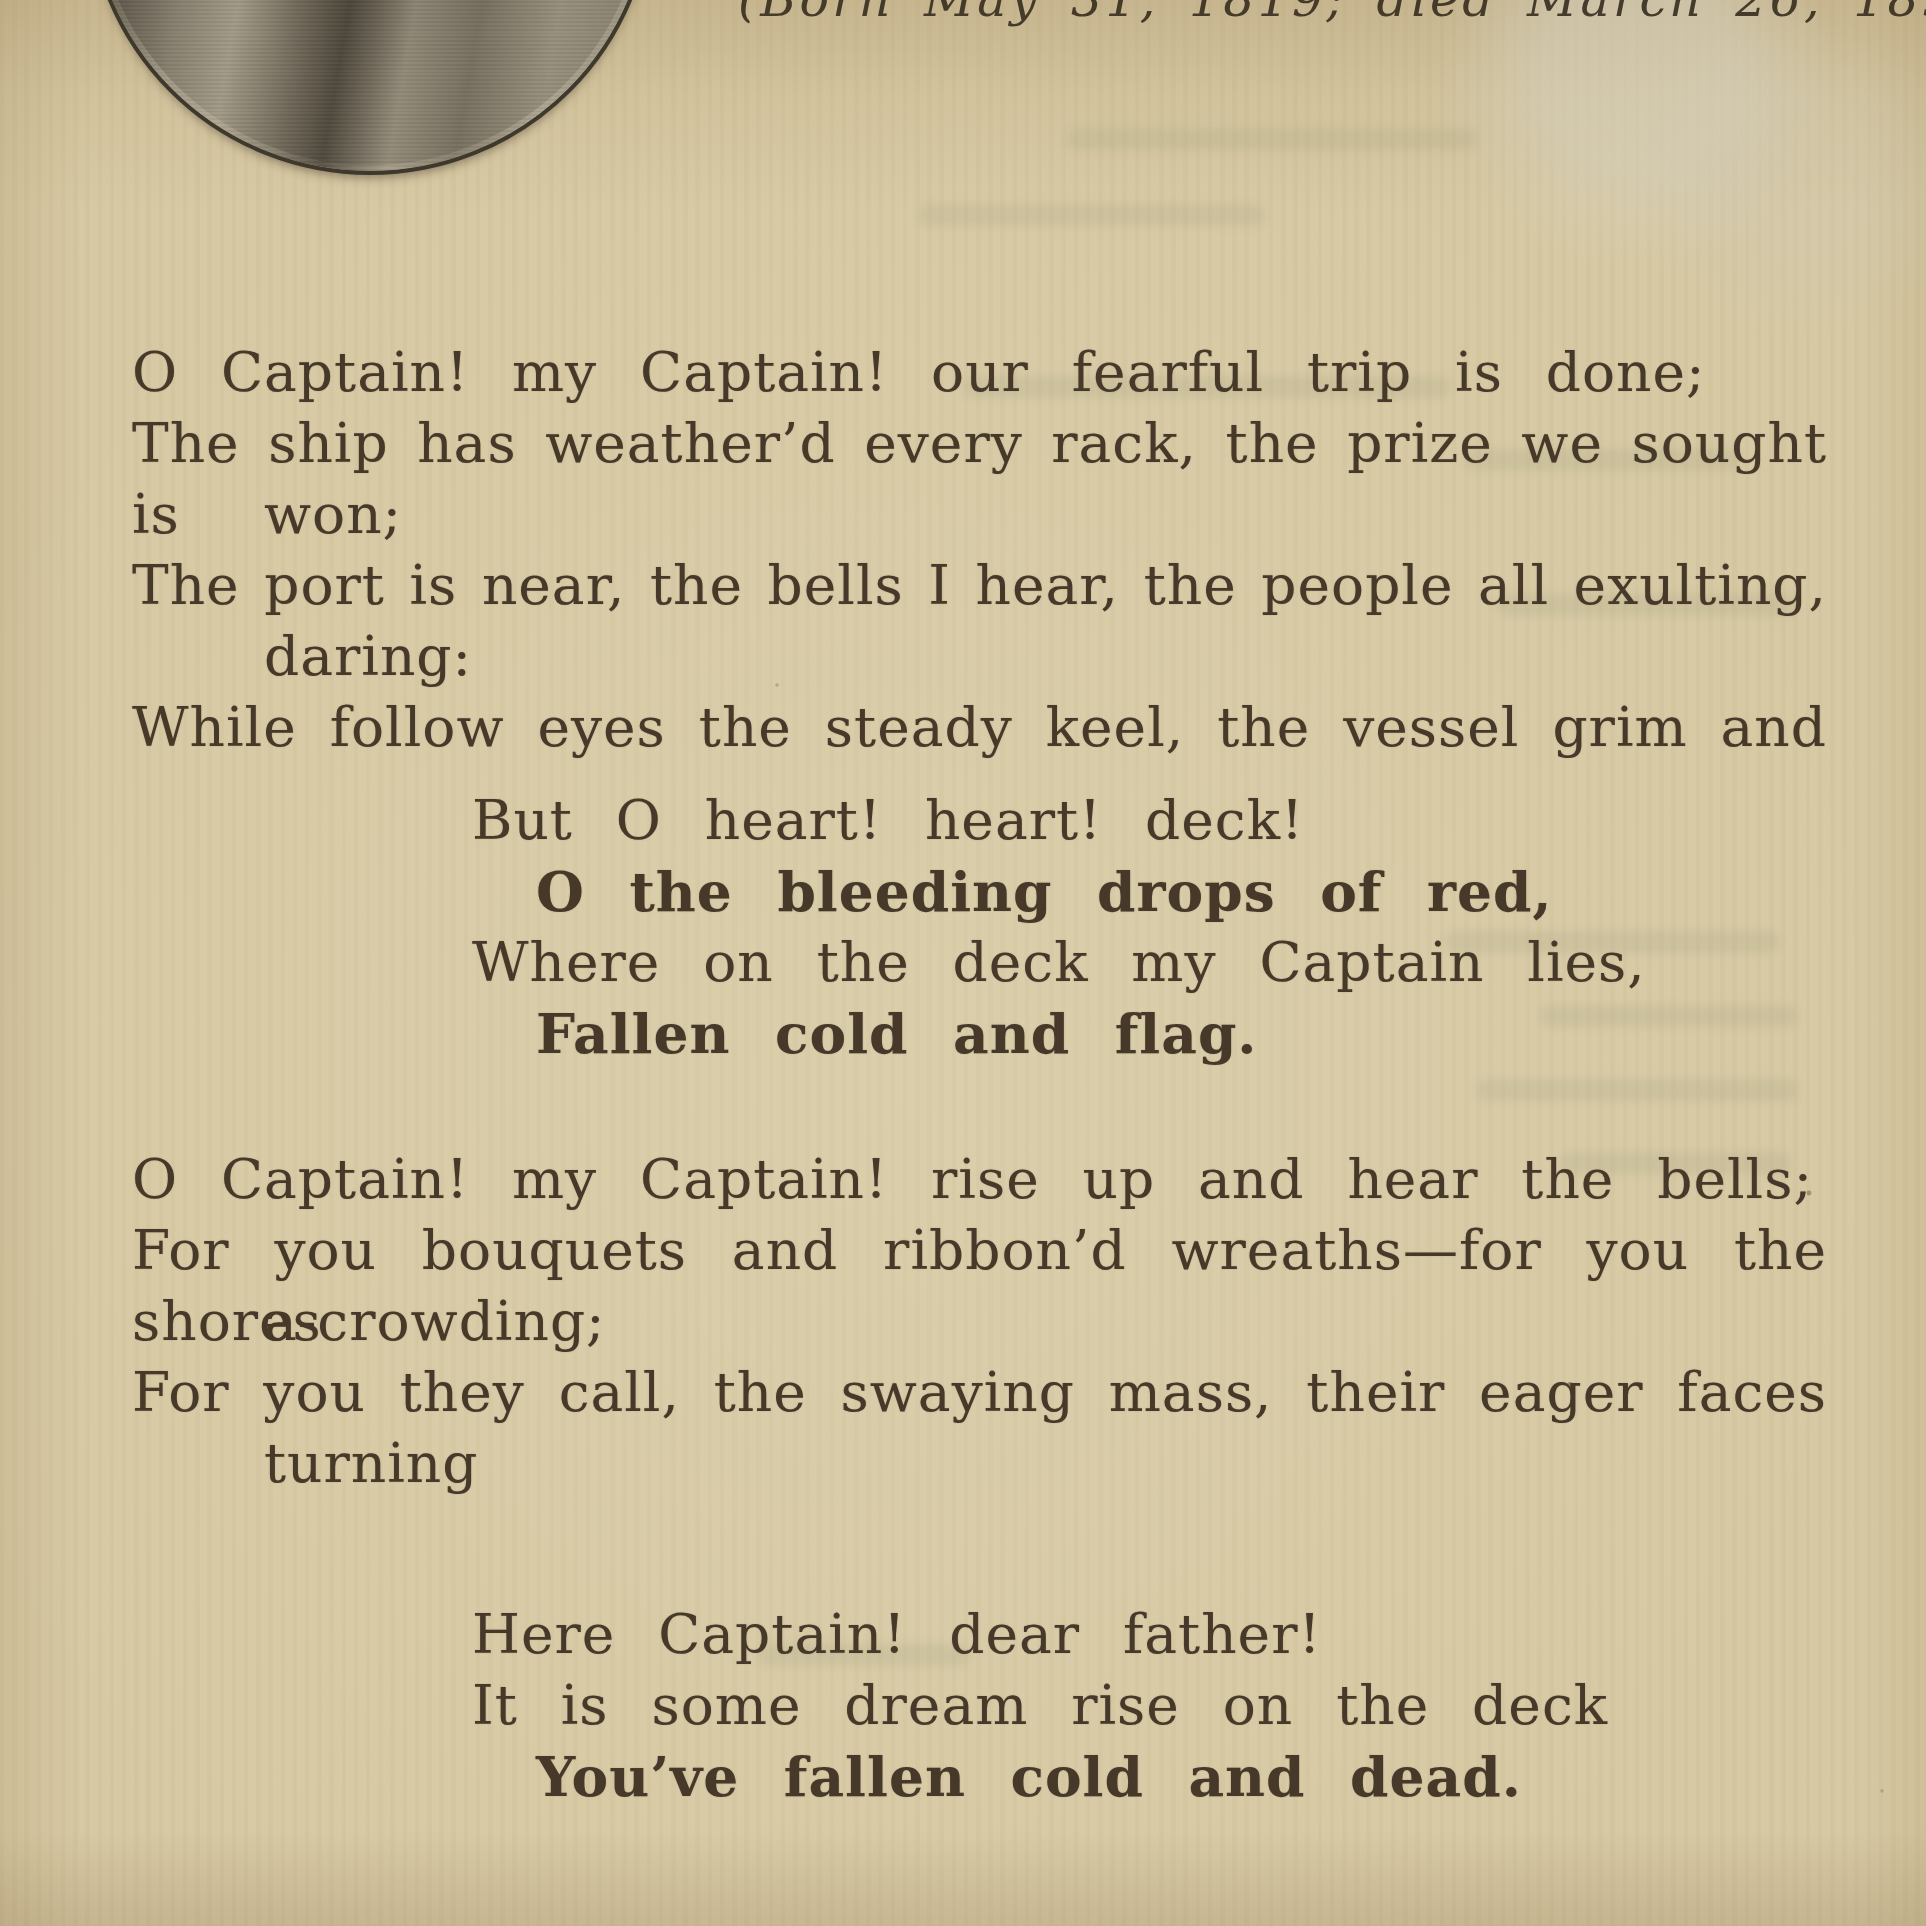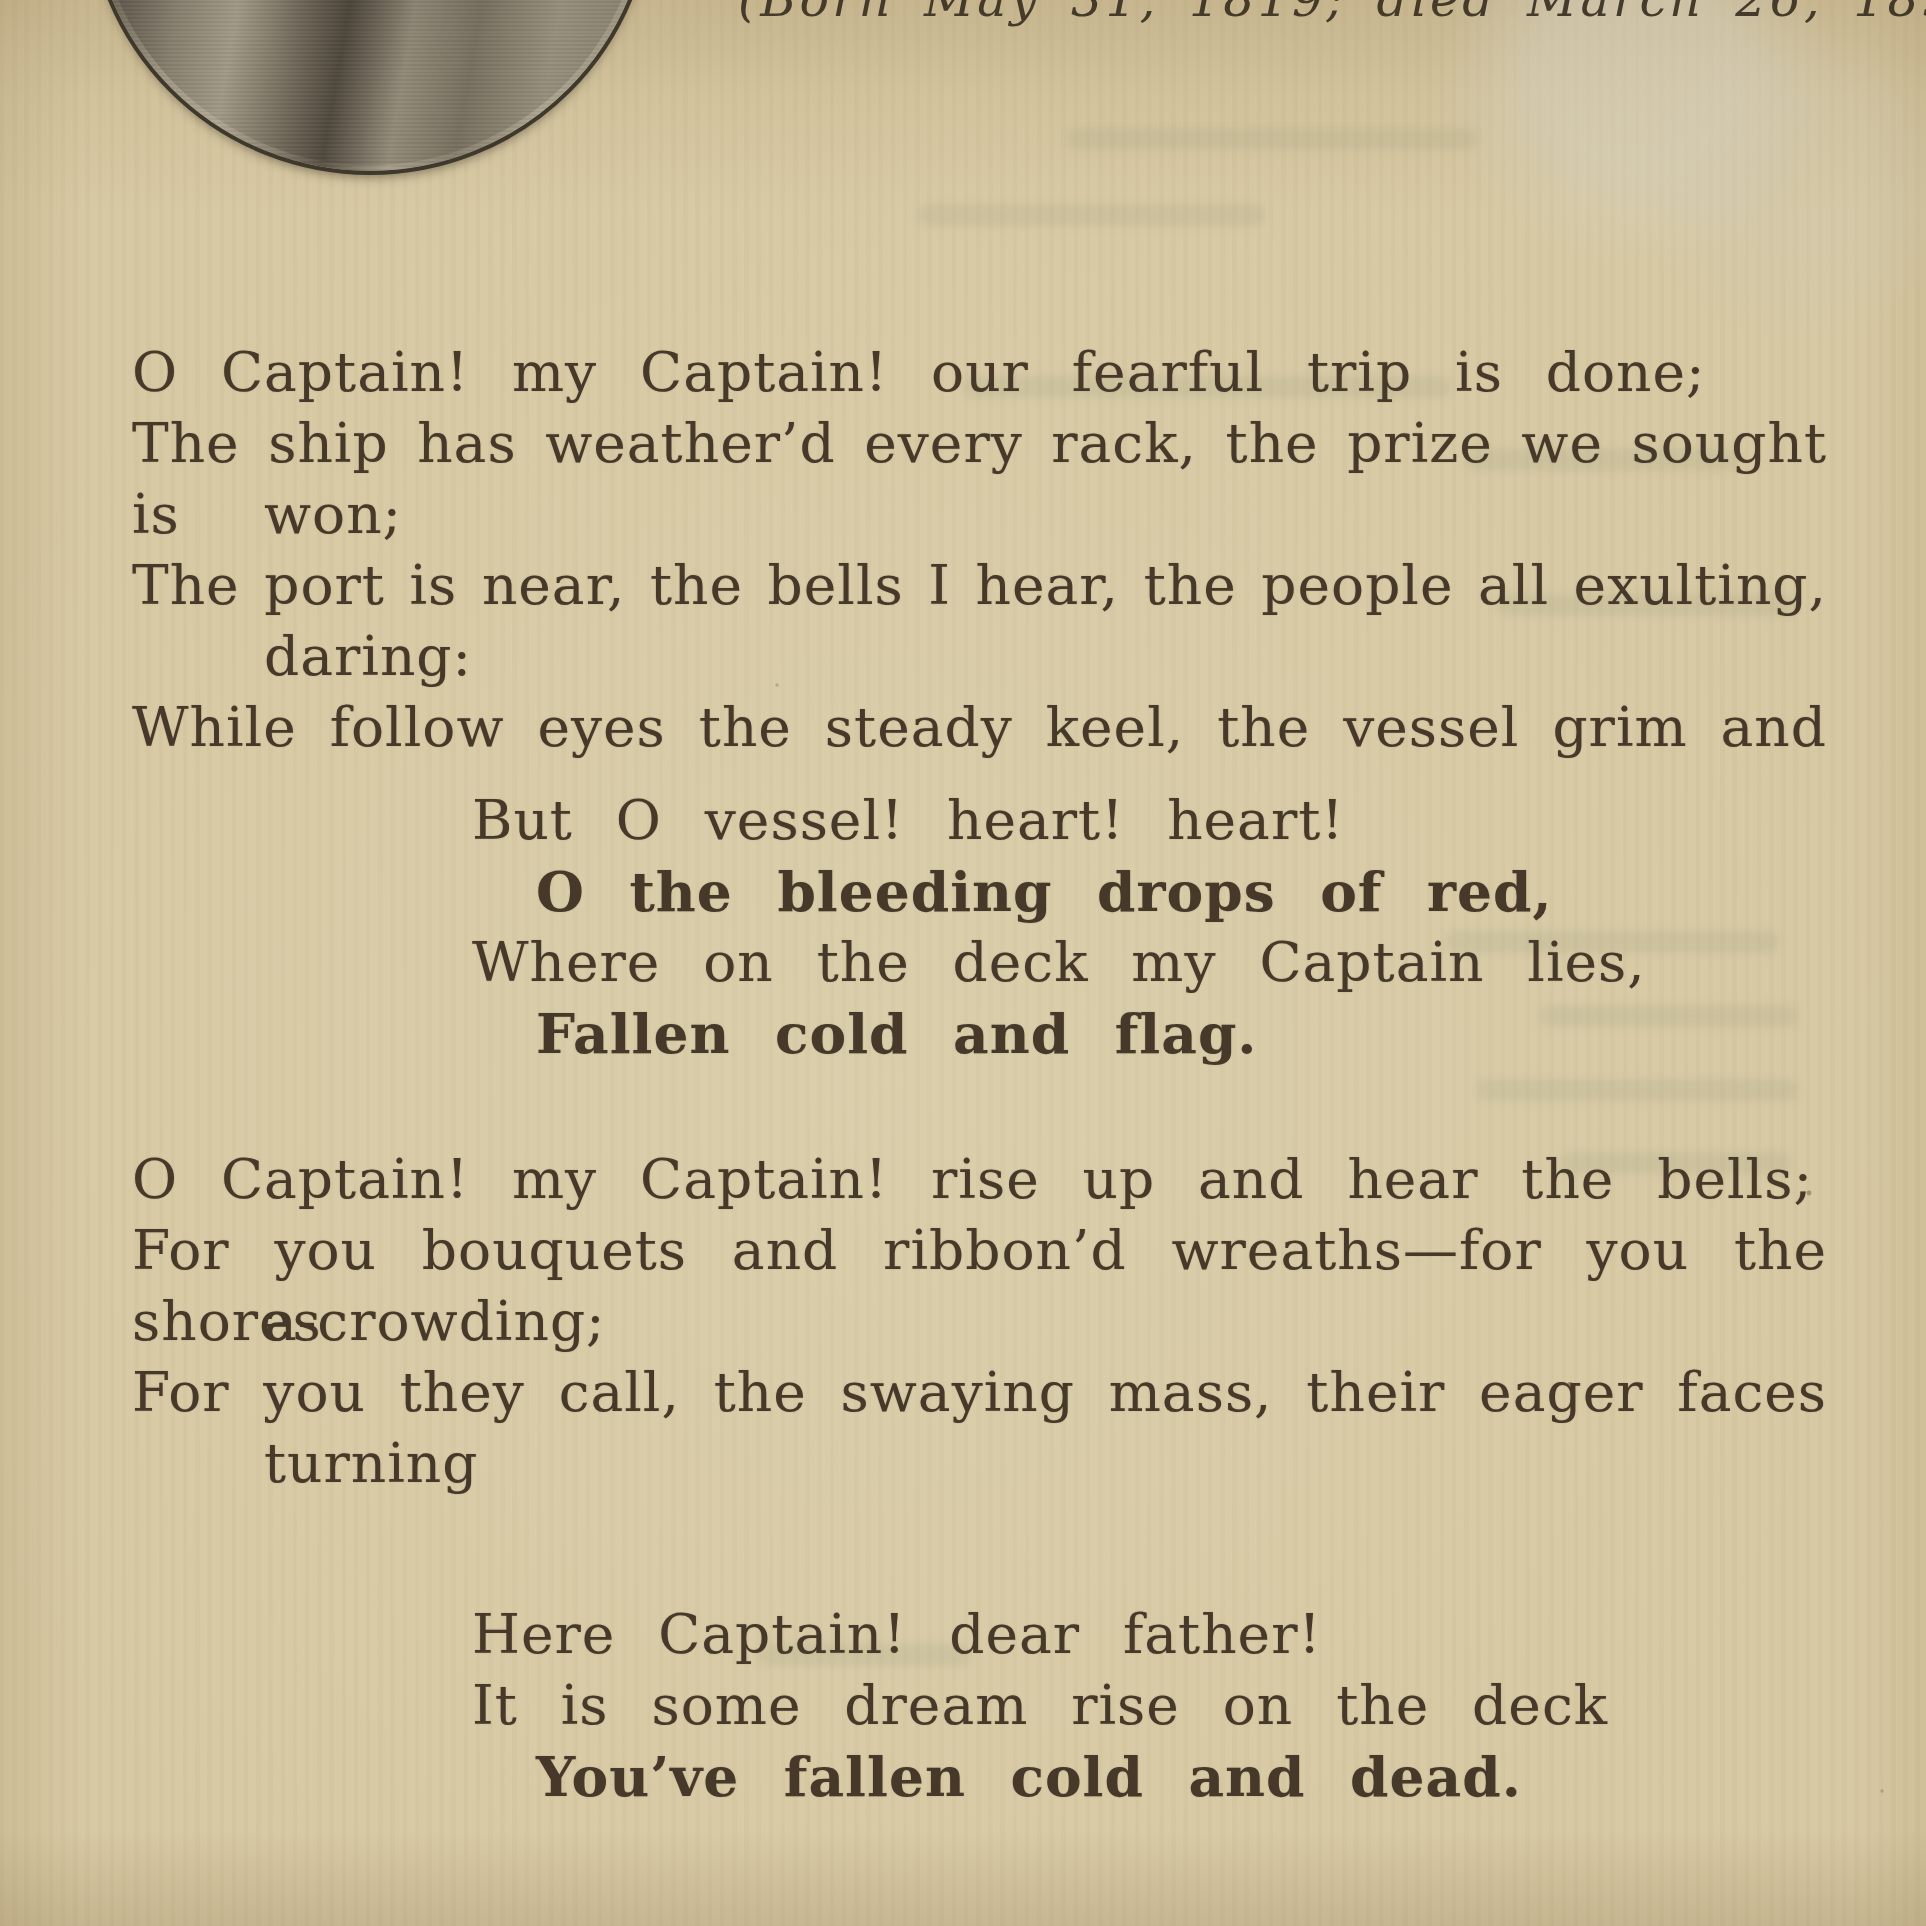--- a/index.html
+++ b/index.html
@@ -129,21 +129,21 @@
     <div class="stanza s1">
       <div class="line">O Captain! my Captain! our fearful trip is done;</div>
       <div class="line just">The ship has weather’d every rack, the prize we sought is</div>
       <div class="line cont">won;</div>
       <div class="line just">The port is near, the bells I hear, the people all exulting,</div>
       <div class="line cont">daring:</div>
       <div class="line just">While follow eyes the steady keel, the vessel grim and</div>
     </div>
 
     <div class="stanza r1">
-      <div class="line ia">But O vessel! heart! heart!</div>
+      <div class="line ia">But O heart! heart! deck!</div>
       <div class="line ib">O the bleeding drops of red,</div>
       <div class="line ia">Where on the deck my Captain lies,</div>
       <div class="line ib">Fallen cold and flag.</div>
     </div>
 
     <div class="stanza s2">
       <div class="line">O Captain! my Captain! rise up and hear the bells;</div>
       <div class="line just">For you bouquets and ribbon’d wreaths—for you the shores</div>
       <div class="line cont">a-crowding;</div>
       <div class="line just">For you they call, the swaying mass, their eager faces</div>

